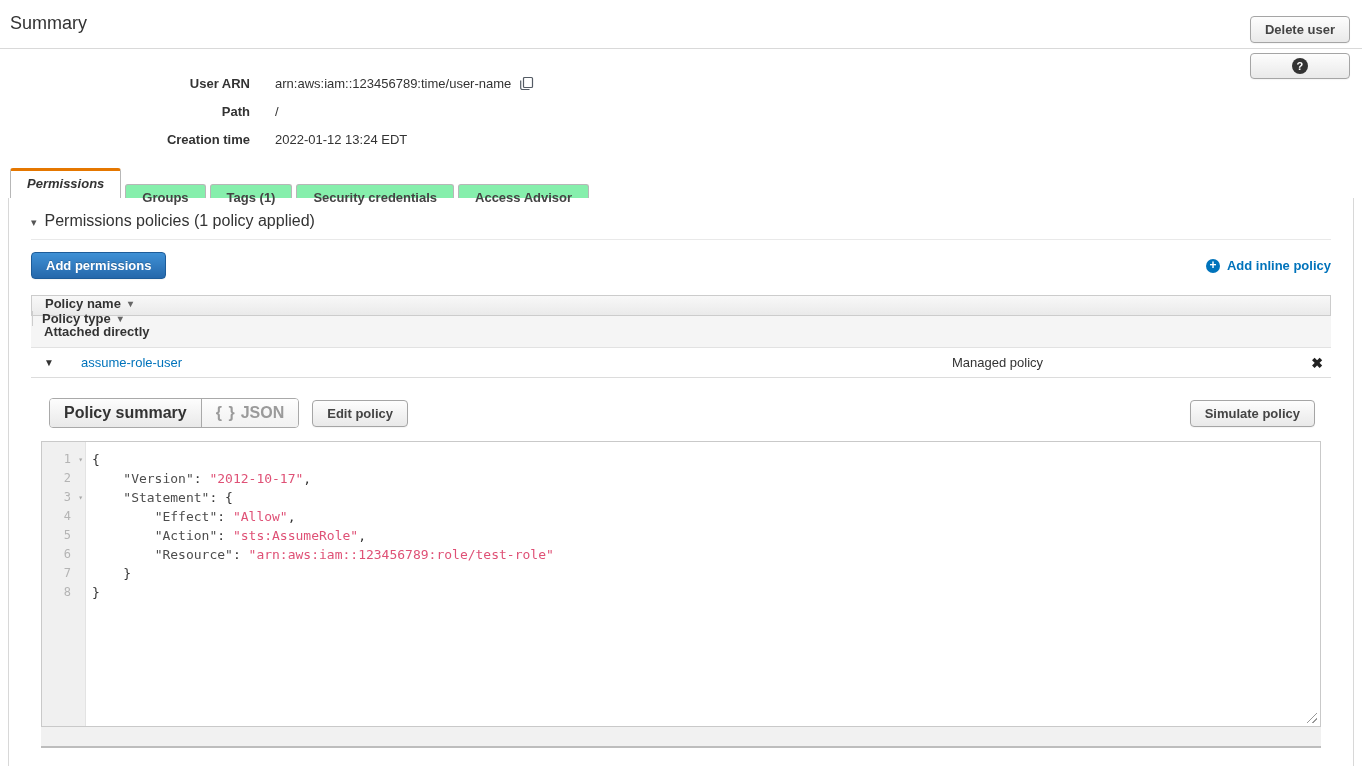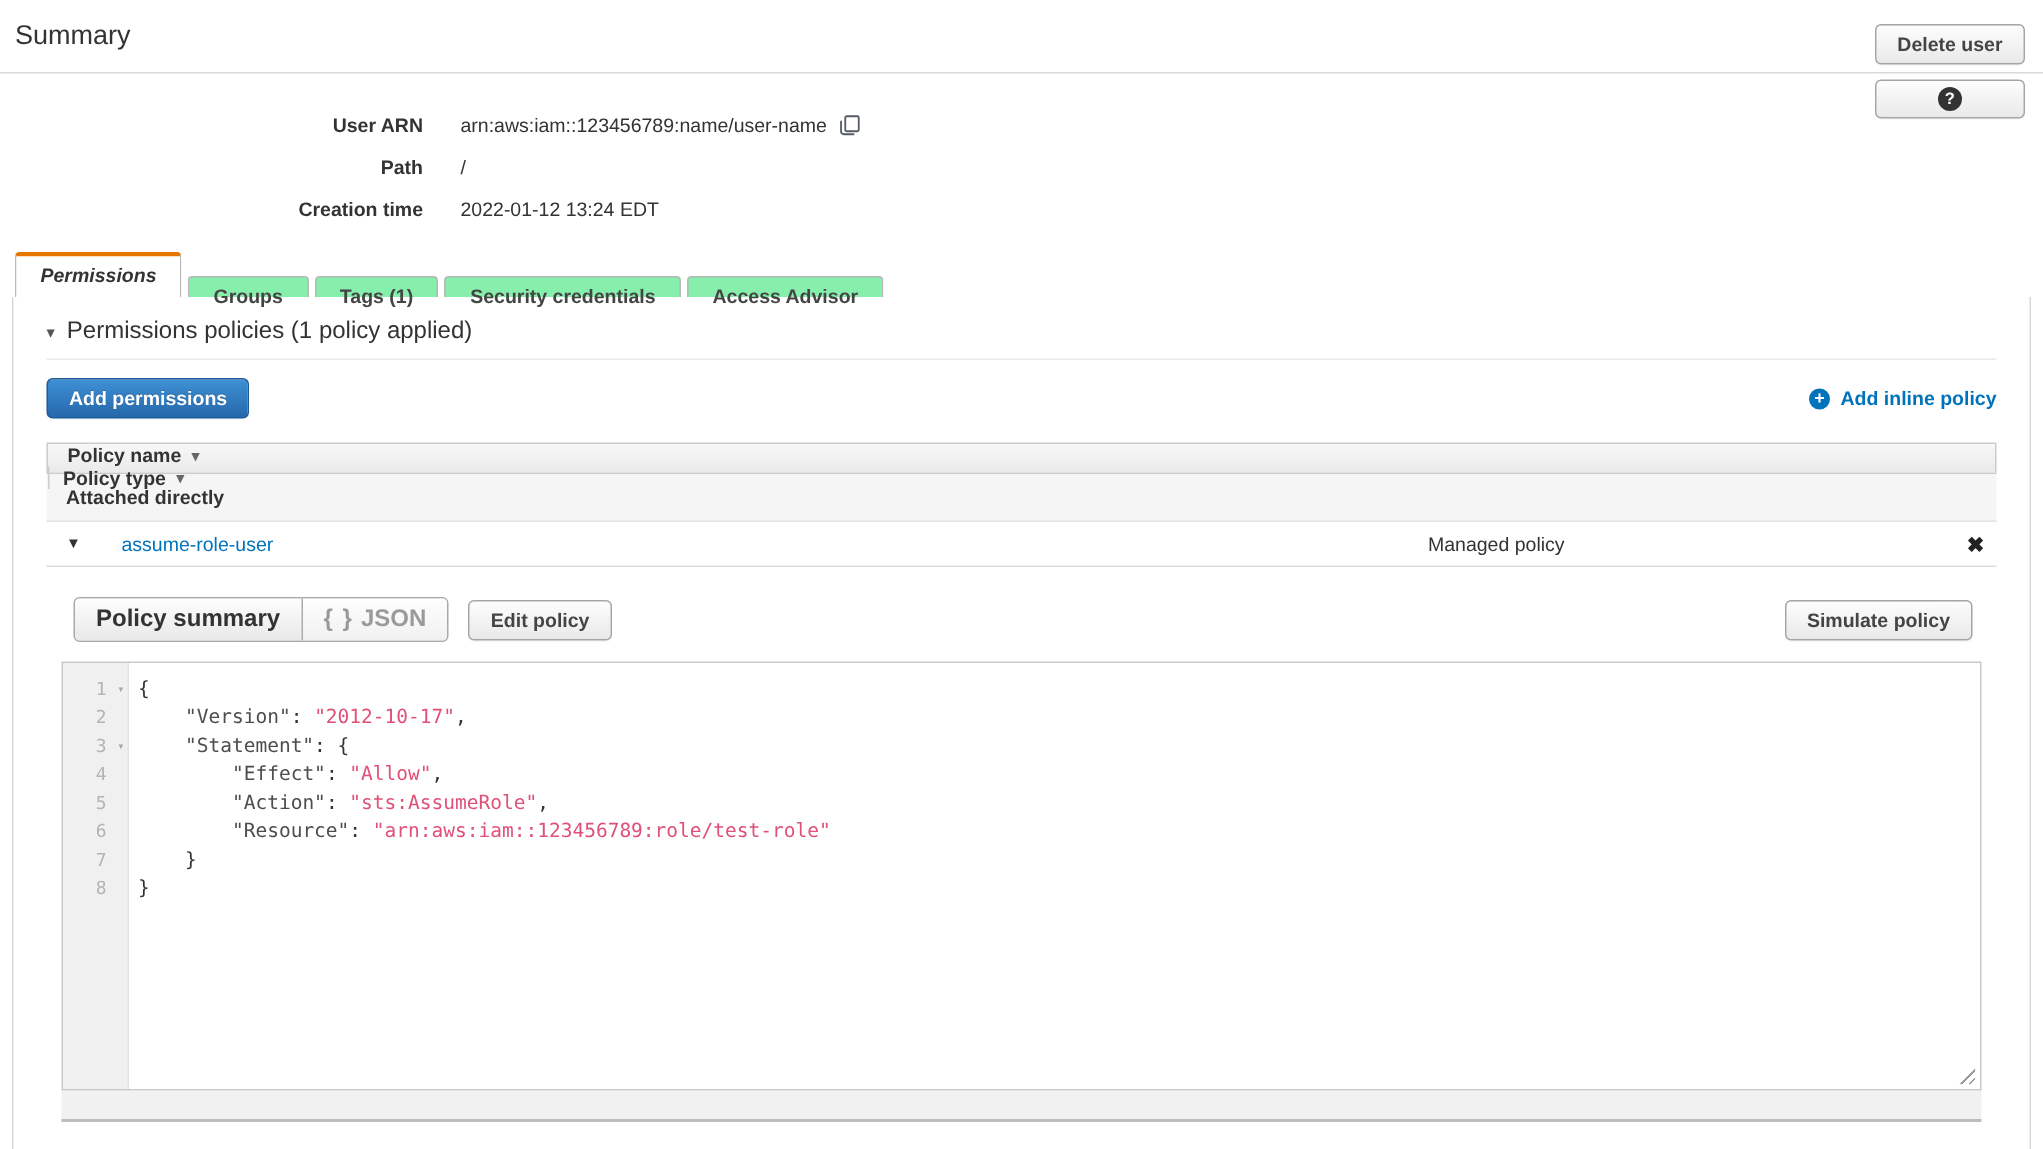--- a/index.html
+++ b/index.html
@@ -31,21 +31,21 @@
     font-size:11px; font-weight:bold; display:inline-flex; align-items:center; justify-content:center;
   }
   .btn-primary {
     background:linear-gradient(#3f90d5,#2568ab); border-color:#1d5c99; color:#fff;
     text-shadow:0 -1px 0 rgba(0,0,0,.2);
   }
 
   
   .details { padding-top:20px; }
   .d-row { display:flex; align-items:center; height:28px; font-size:13px; }
-  .d-label { width:250px; text-align:right; font-weight:bold; color:#333;margin-left:32px; }
+  .d-label { width:250px; text-align:right; font-weight:bold; color:#333; }
   .d-value { margin-left:25px; color:#333; display:flex; align-items:center; }
   .copy-icon { margin-left:8px; display:inline-flex; cursor:pointer; }
 
   
   .tabs { display:flex; align-items:flex-end; padding-left:10px; margin-top:15px; height:30px; }
   .tab {
     height:14px; line-height:25px; padding:0 16px; background:#86efac;
     border:1px solid #b7b7b7; border-bottom:none; border-radius:3px 3px 0 0;
     margin-right:4px; font-size:13px; font-weight:bold; color:#444; cursor:pointer; white-space:nowrap;
   }
@@ -142,21 +142,21 @@
     <div class="btn btn-help">
       <span class="q-circle">?</span>
     </div>
   </div>
 </div>
 
 <div class="details">
   <div class="d-row">
     <div class="d-label">User ARN</div>
     <div class="d-value">
-      <span>arn:aws:iam::123456789:name/user-name</span>
+      <span>arn:aws:iam::123456789:time/user-name</span>
       <span class="copy-icon">
         <svg width="15" height="15" viewBox="0 0 15 15">
           <rect x="4.5" y="1.5" width="9" height="10" rx="1" fill="none" stroke="#545b64" stroke-width="1.2"></rect>
           <path d="M10.5 13.5 H3.5 a1.8 1.8 0 0 1 -1.8-1.8 V4.5" fill="none" stroke="#545b64" stroke-width="1.2"></path>
         </svg>
       </span>
     </div>
   </div>
   <div class="d-row">
     <div class="d-label">Path</div>

